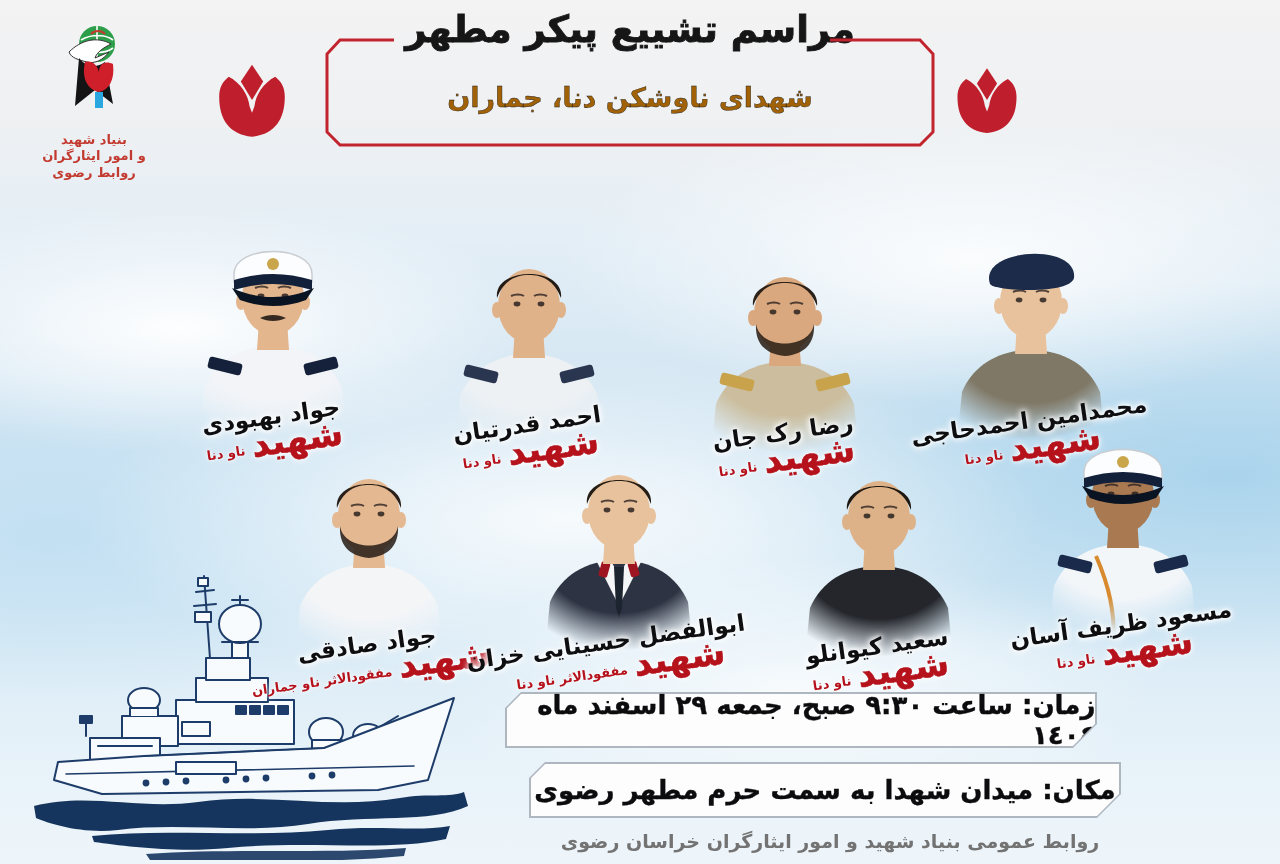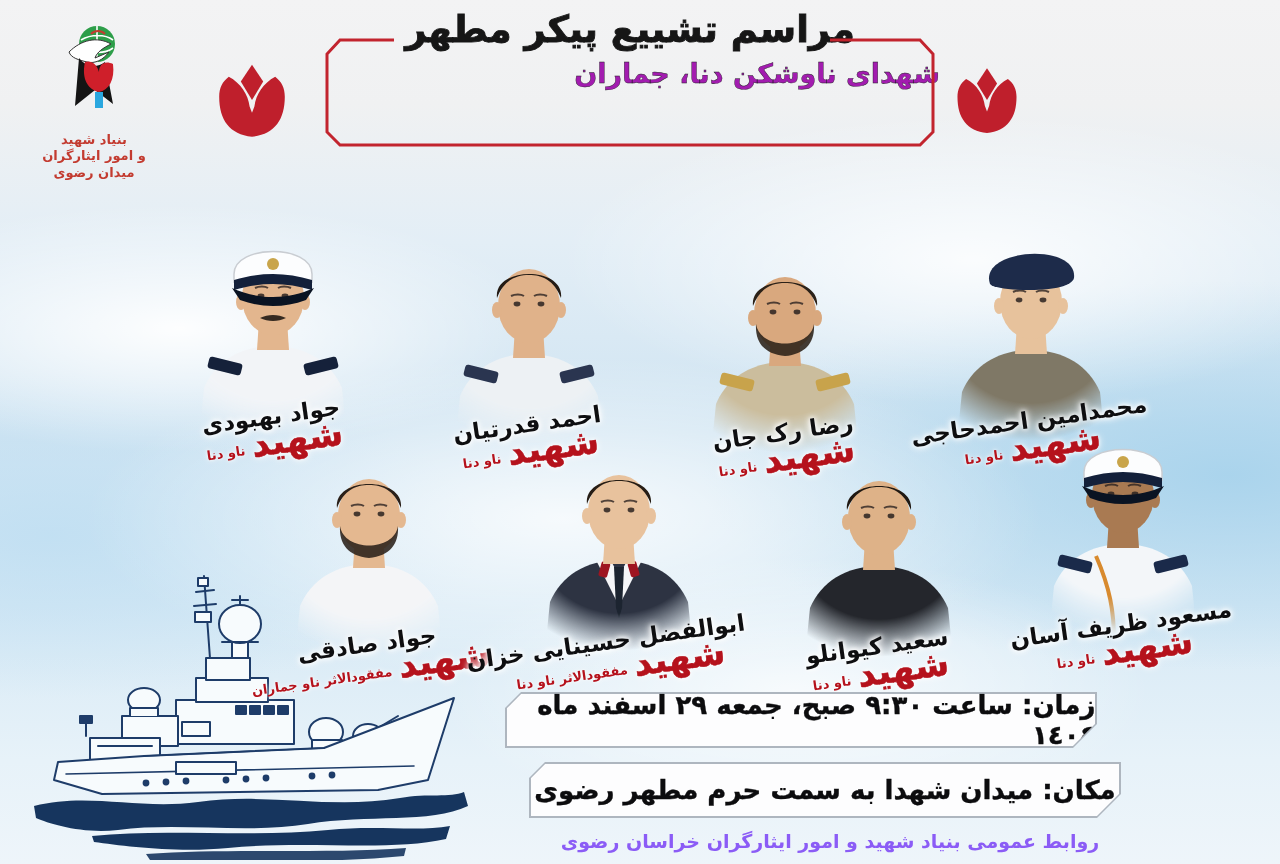--- a/index.html
+++ b/index.html
@@ -24,21 +24,21 @@
   .header{position:absolute;left:320px;top:0;width:620px;text-align:center;z-index:30;}
   .kicker{
     margin-top:8px;font-size:37px;font-weight:bold;color:#161616;
     -webkit-text-stroke:.9px #161616;letter-spacing:0;
   }
   .title-frame{position:absolute;left:4px;top:36px;width:612px;height:112px;pointer-events:none;}
   .title{
     position:relative;margin-top:14px;font-size:53px;font-weight:bold;color:#c01f2b;
     -webkit-text-stroke:1.4px #c01f2b;line-height:1.35;
   }
-  .subtitle{margin-top:7px;font-size:27px;font-weight:bold;color:#a21caf;text-align:right;-webkit-text-stroke:.4px #1d1d1f;}
+  .subtitle{margin-top:31px;font-size:27px;font-weight:bold;color:#a16207;-webkit-text-stroke:.4px #1d1d1f;}
   .tulip{position:absolute;z-index:31;}
   .tulip-left{left:211px;top:60px;width:82px;height:80px;}
   .tulip-right{left:950px;top:64px;width:74px;height:72px;}
   
   .logo{position:absolute;left:34px;top:18px;width:120px;z-index:32;text-align:center;direction:rtl;}
   .logo svg{display:block;margin:0 auto;}
   .logo-lines{margin-top:18px;color:#c33b30;font-size:13px;font-weight:bold;line-height:1.25;}
   
   .portrait{position:absolute;width:210px;height:224px;z-index:10;}
   .avatar{
@@ -99,21 +99,21 @@
   }
   .info-inner{
     position:absolute;inset:1.6px;background:#fdfdfe;
     clip-path:polygon(15px 0,100% 0,100% calc(100% - 23px),calc(100% - 23px) 100%,0 100%,0 15px);
     display:flex;align-items:center;justify-content:center;
     font-size:26px;font-weight:bold;color:#0c0c0e;-webkit-text-stroke:.35px #0c0c0e;
   }
   .box-time{top:692px;} .box-place{top:762px;margin-left:24px;}
   .credit{
     position:absolute;left:560px;top:830px;width:540px;z-index:20;text-align:center;
-    font-size:19px;font-weight:bold;color:#8b5cf6;
+    font-size:19px;font-weight:bold;color:#737373;
   }
 </style>
 </head>
 <body>
 
 <div class="poster">
   <div class="bg"></div>
 
   <svg class="ship" viewBox="0 0 450 320">
     <g fill="none" stroke="#1e3c69" stroke-width="2" stroke-linejoin="round" stroke-linecap="round">
@@ -180,21 +180,21 @@
       <path d="M30 22 C40 16 54 16 62 22 M30 30 C40 36 54 36 62 30 M46 8 L46 44" stroke="#fff" stroke-width="1.6" fill="none"></path>
       <path d="M18 34 C30 22 46 18 60 26 C52 30 46 34 44 40 L58 34 C52 42 44 46 36 44 C28 42 20 40 18 34 Z" fill="#fff" stroke="#333" stroke-width="1"></path>
       <path d="M28 40 L24 88 L44 72 L62 86 L54 44 C46 50 36 50 28 40 Z" fill="#141414"></path>
       <path d="M34 44 C30 62 38 72 48 74 C58 72 64 62 62 46 C54 42 48 46 48 54 C46 46 40 42 34 44 Z" fill="#cf1f2a"></path>
       <path d="M44 74 L52 74 L52 90 L44 90 Z" fill="#2aa7df"></path>
       <path d="M40 16 C44 12 50 12 54 16" stroke="#c33b30" stroke-width="2" fill="none"></path>
     </svg>
     <div class="logo-lines">
       <div>بنیاد شهید</div>
       <div>و امور ایثارگران</div>
-      <div>میدان رضوی</div>
+      <div>روابط رضوی</div>
     </div>
   </div>
 
   <div class="header">
     <div class="kicker">مراسم تشییع پیکر مطهر</div>
     <svg class="title-frame" viewBox="0 0 612 112">
       <path d="M70 4 L16 4 L3 18 L3 96 L16 109 L596 109 L609 96 L609 18 L596 4 L506 4" fill="none" stroke="#c2242e" stroke-width="3" stroke-linejoin="miter"></path>
     </svg>
     <div class="subtitle">شهدای ناوشکن دنا، جماران</div>
   </div>

